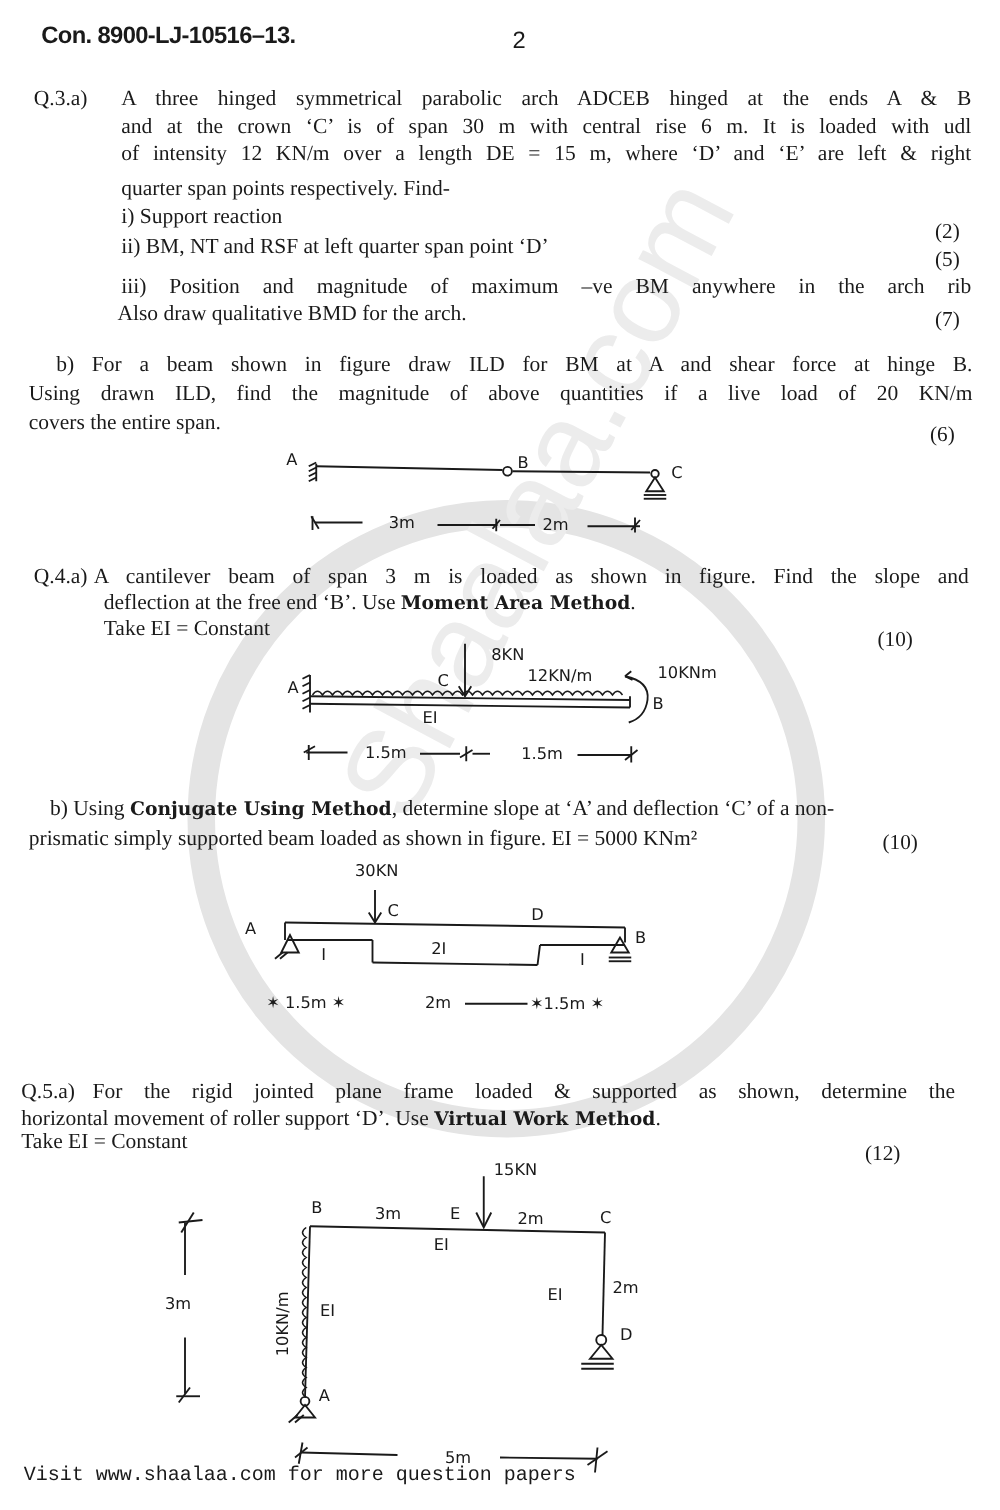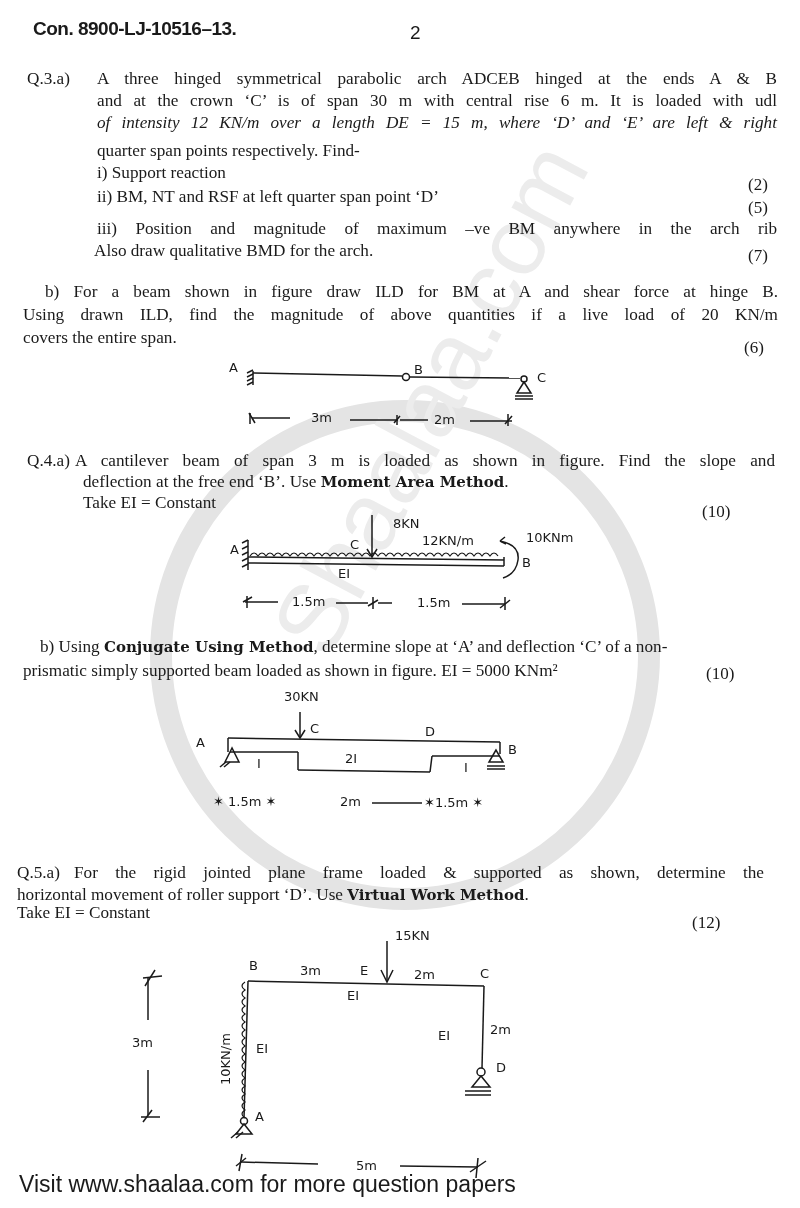--- a/index.html
+++ b/index.html
@@ -4,39 +4,39 @@
 <style>
   html, body { margin: 0; padding: 0; background: #ffffff; }
   body { width: 800px; height: 1208px; position: relative; overflow: hidden; color: #1a1a1a; font-family: "DejaVu Serif", serif; }
   .abs { position: absolute; }
   .hdr { font-family: "Liberation Sans", sans-serif; font-weight: bold; font-size: 19px; letter-spacing: -0.5px; }
   .pgno { font-family: "Liberation Sans", sans-serif; font-size: 19px; }
   .txt { font-family: "Liberation Serif", serif; font-size: 17.2px; line-height: 21px; white-space: nowrap; }
   .just { text-align: justify; text-align-last: justify; white-space: normal; }
   .marks { font-family: "Liberation Serif", serif; font-size: 17px; }
   b.m { font-family: "DejaVu Serif", serif; font-size: 15px; font-weight: bold; }
-  .footer { font-family: Liberation Sans, sans-serif; font-size: 23px; }
+  .footer { font-family: Liberation Mono, monospace; font-size: 16px; }
   .hand { font-family: "DejaVu Sans", sans-serif; font-size: 13px; fill: #1a1a1a; }
   svg { position: absolute; left: 0; top: 0; }
   .wm { position: absolute; left: 150px; top: 400px; width: 510px; height: 510px; border-radius: 50%; border: 22px solid #e4e4e4; box-sizing: border-box; }
   .wmtext { position: absolute; left: 250px; top: 620px; font-family: "Liberation Sans", sans-serif; font-size: 96px; color: #ececec; transform: rotate(-62deg); transform-origin: left top; white-space: nowrap; }
 </style>
 </head>
 <body>
 
 <div class="wm"></div>
 <div class="wmtext">Shaalaa.com</div>
 
 <div class="abs hdr" style="left:33px; top:18px;">Con. 8900-LJ-10516–13.</div>
 <div class="abs pgno" style="left:410px; top:22px;">2</div>
 
 <div class="abs txt" style="left:27px; top:68px;">Q.3.a)</div>
 <div class="abs txt just" style="left:97px; top:68px; width:680px;">A three hinged symmetrical parabolic arch ADCEB hinged at the ends A &amp; B</div>
 <div class="abs txt just" style="left:97px; top:90px; width:680px;">and at the crown ‘C’ is of span 30 m with central rise 6 m. It is loaded with udl</div>
-<div class="abs txt just" style="left:97px; top:112px; width:680px;font-style:italic;">of intensity 12 KN/m over a length DE = 15 m, where ‘D’ and ‘E’ are left &amp; right</div>
+<div class="abs txt just" style="left:97px; top:112px; width:680px;">of intensity 12 KN/m over a length DE = 15 m, where ‘D’ and ‘E’ are left &amp; right</div>
 <div class="abs txt" style="left:97px; top:140px;">quarter span points respectively. Find-</div>
 <div class="abs txt" style="left:97px; top:162px;">i) Support reaction</div>
 <div class="abs marks" style="left:748px; top:175px;">(2)</div>
 <div class="abs txt" style="left:97px; top:186px;">ii) BM, NT and RSF at left quarter span point ‘D’</div>
 <div class="abs marks" style="left:748px; top:198px;">(5)</div>
 <div class="abs txt just" style="left:97px; top:218px; width:680px;">iii) Position and magnitude of maximum –ve BM anywhere in the arch rib</div>
 <div class="abs txt" style="left:94px; top:240px;">Also draw qualitative BMD for the arch.</div>
 <div class="abs marks" style="left:748px; top:246px;">(7)</div>
 
 <div class="abs txt just" style="left:45px; top:281px; width:733px;">b) For a beam shown in figure draw ILD for BM at A and shear force at hinge B.</div>

